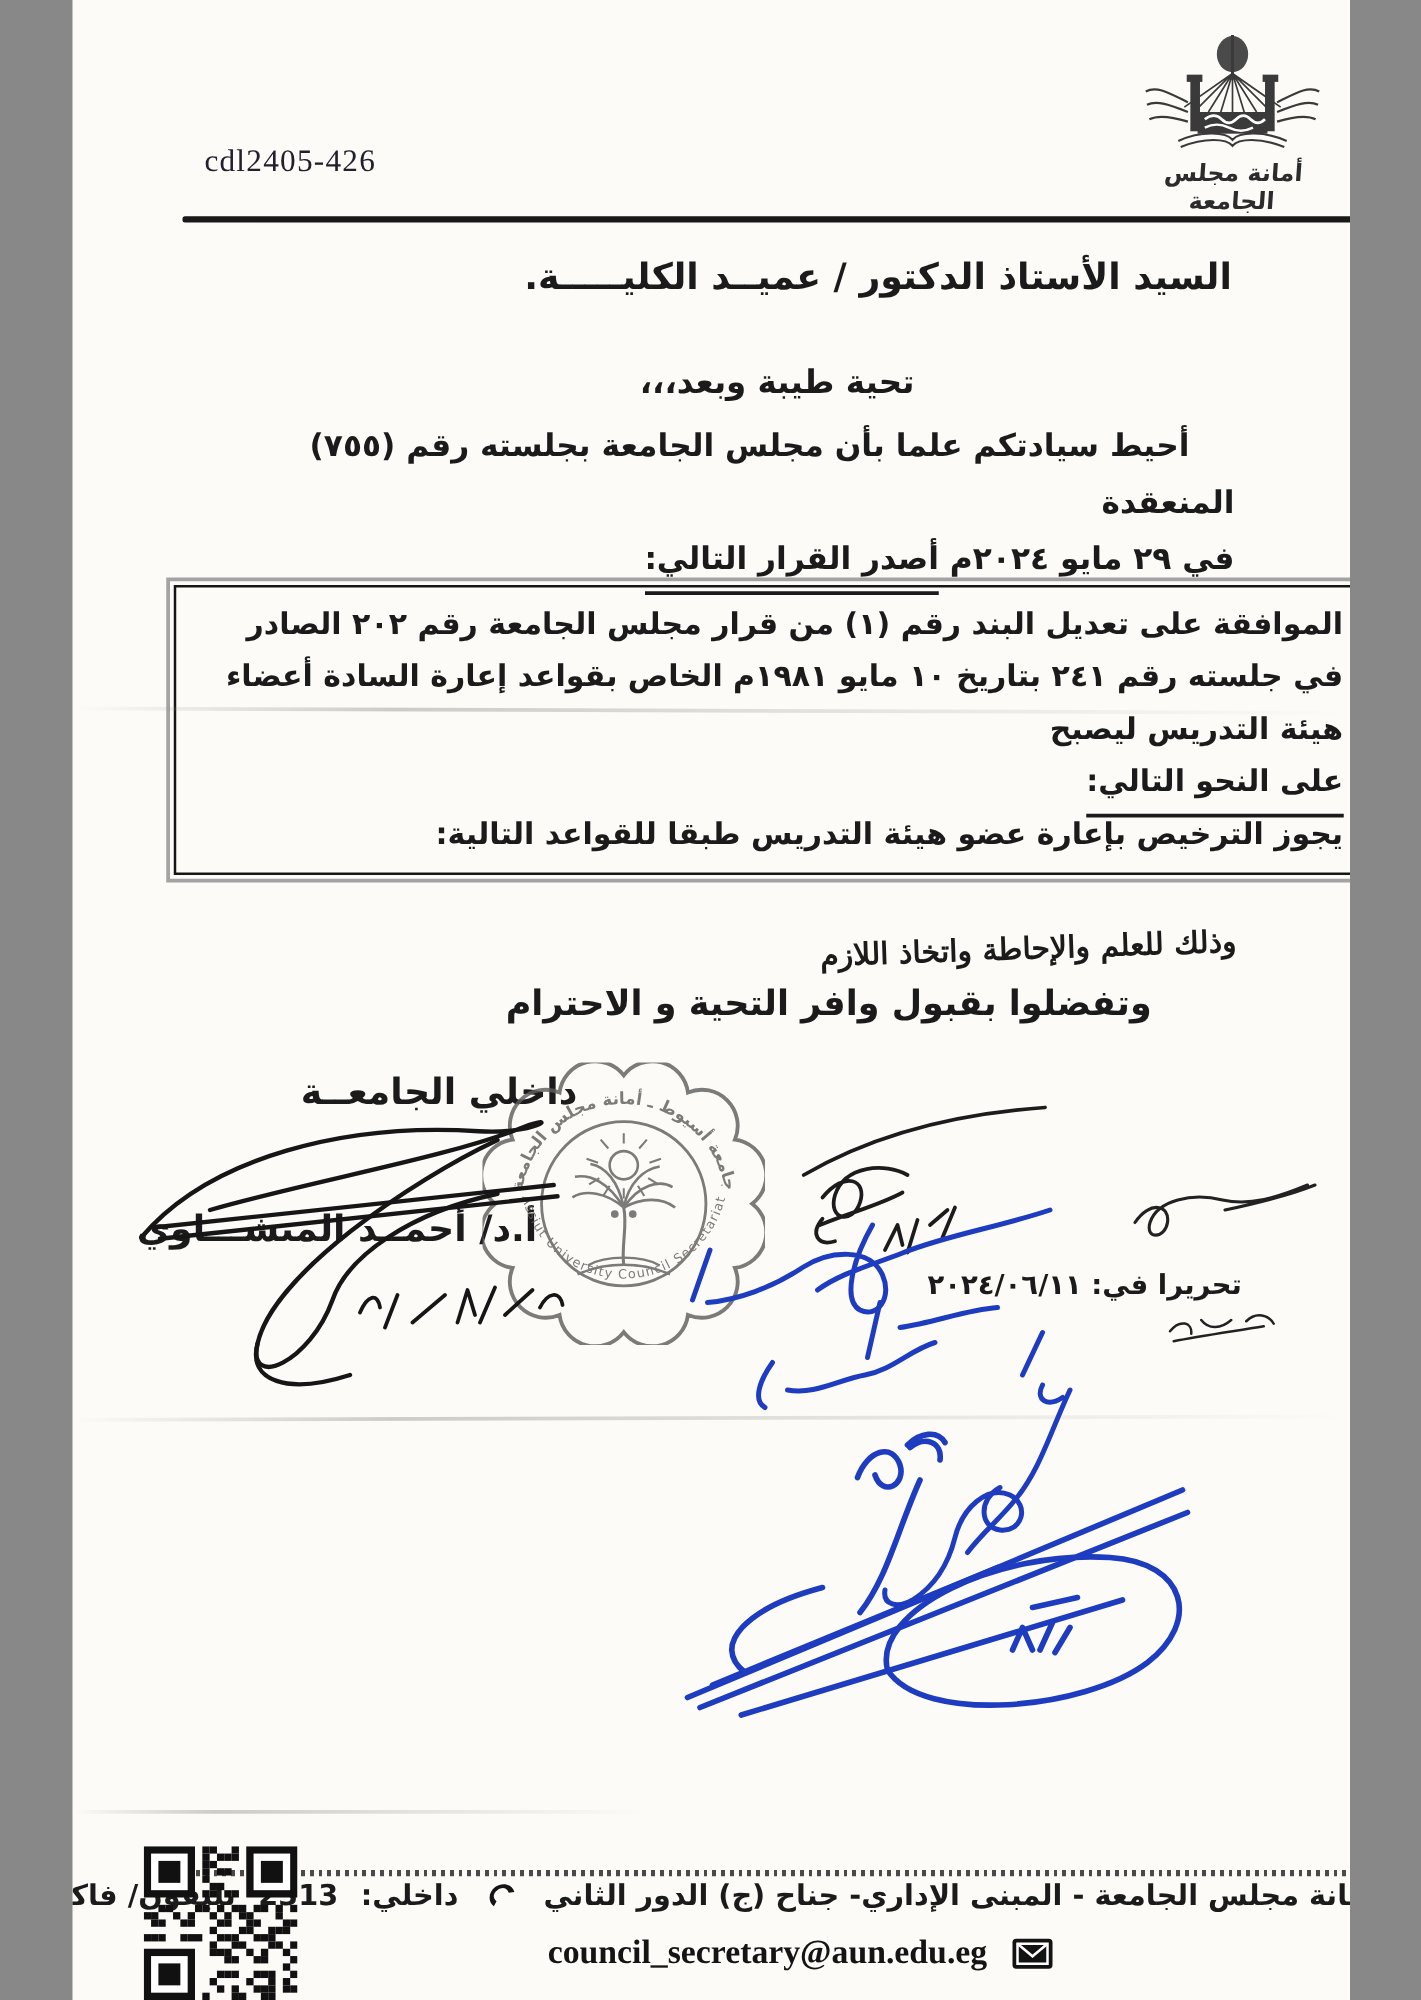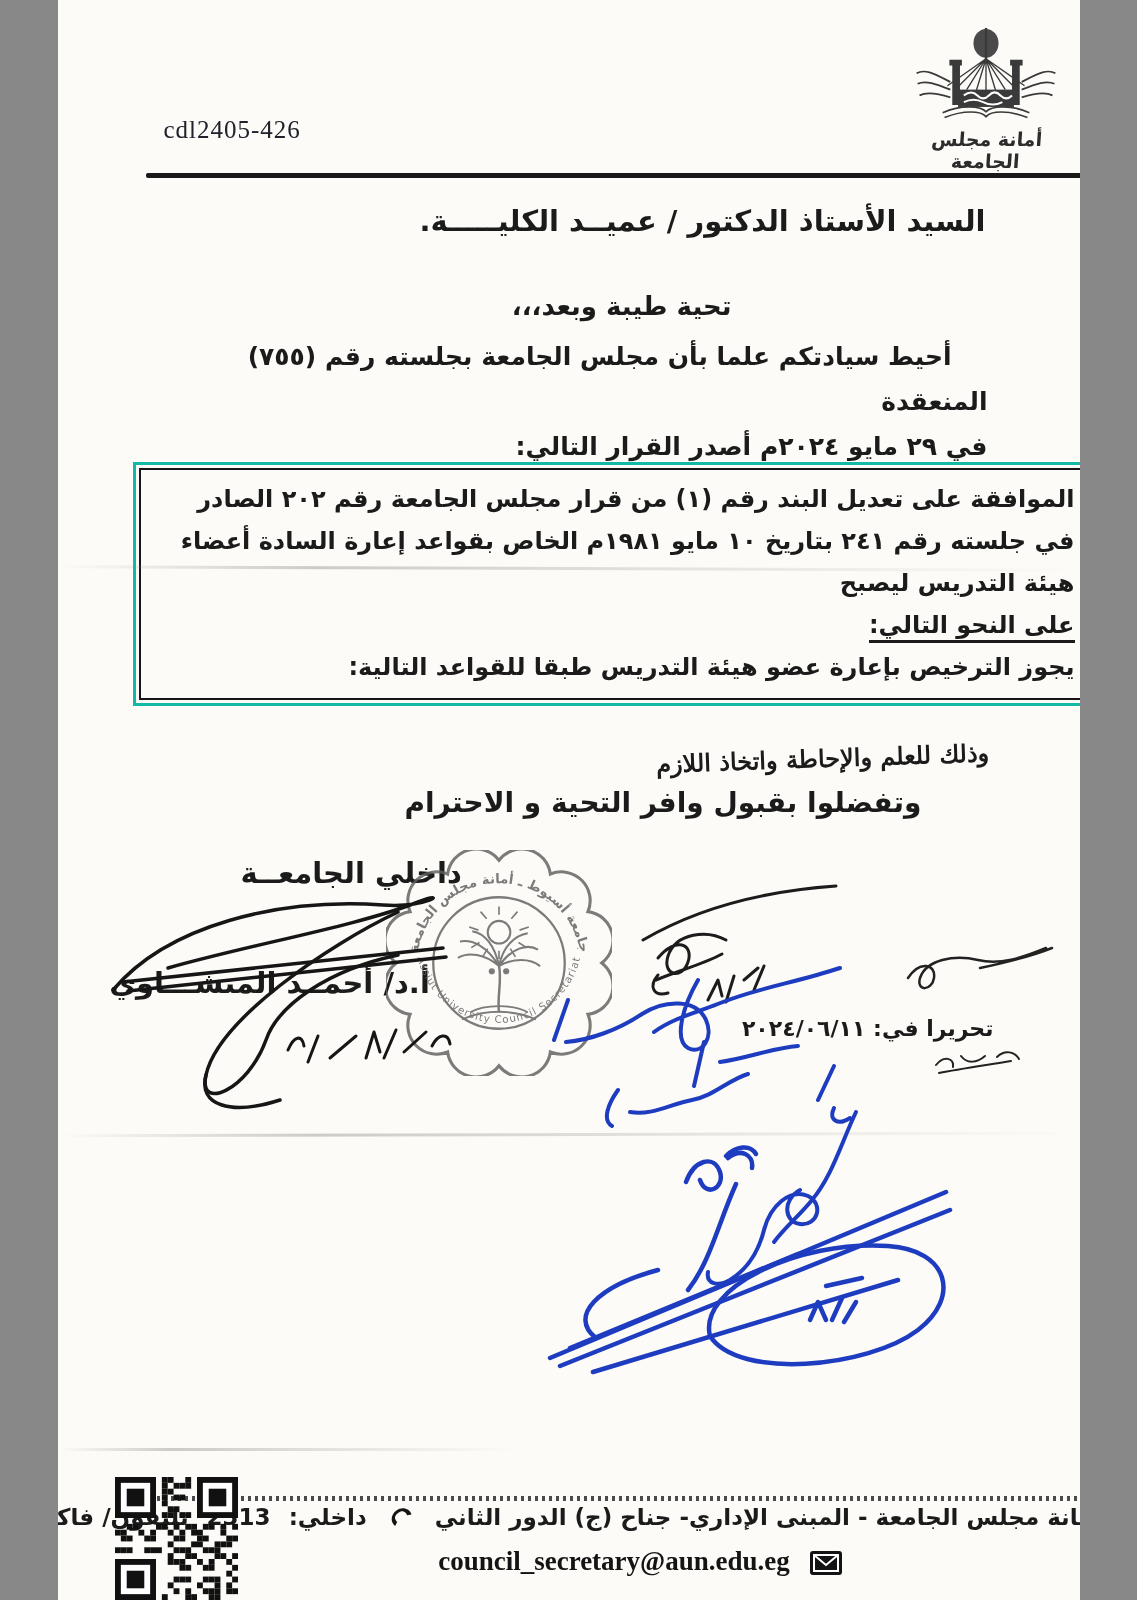--- a/index.html
+++ b/index.html
@@ -13,22 +13,22 @@
   .b{font-weight:bold;}
   
   .ref{left:106px;top:116px;font-family:"Liberation Serif",serif;font-size:25px;letter-spacing:1px;color:#21212b;}
   .rule{left:88px;top:173px;width:962px;height:5px;background:#191919;border-radius:2px;}
   .logo{left:852px;top:26px;width:152px;height:106px;}
   .logo-caption{left:836px;top:128px;width:184px;text-align:center;font-size:19px;font-weight:bold;color:#2c2c2c;transform:skewX(-4deg);}
   
   .addressee{right:94px;top:204px;font-size:29px;}
   .salutation{right:348px;top:291px;font-size:26px;}
   .intro{right:92px;left:86px;top:334px;font-size:25px;line-height:45px;text-align:right;text-indent:36px;margin:0;}
-  .u-thick{border-bottom:3px solid #1b1b1b;padding-bottom:1px;}
-  .dbox{left:75px;top:462px;width:964px;border:3px solid #14b8a6;padding:3px;box-sizing:border-box;}
+  .u-thick{border-bottom:3px solid #1b1b1b;padding-bottom:12px;}
+  .dbox{left:75px;top:462px;width:964px;border:3px solid #a3a3a3;padding:3px;box-sizing:border-box;}
   .dbox-inner{border:2px solid #151515;padding:8px 14px 10px;font-size:24px;font-weight:bold;line-height:42px;text-align:right;}
   .dbox-inner p{margin:0;}
   .note{right:90px;top:744px;font-size:24px;font-weight:600;transform:rotate(-2deg);font-family:"DejaVu Serif",serif;}
   .closing{left:347px;top:786px;font-size:28px;}
   .sig-title{left:183px;top:856px;font-size:29px;letter-spacing:1px;z-index:1;}
   .sig-name{left:52px;top:966px;font-size:29px;z-index:1;}
   .date-line{right:86px;top:1016px;font-size:22px;z-index:3;}
   
   .stamp{left:328px;top:850px;width:226px;height:226px;opacity:.82;z-index:2;}
   .hand{left:40px;top:850px;width:1020px;height:560px;z-index:4;pointer-events:none;}

